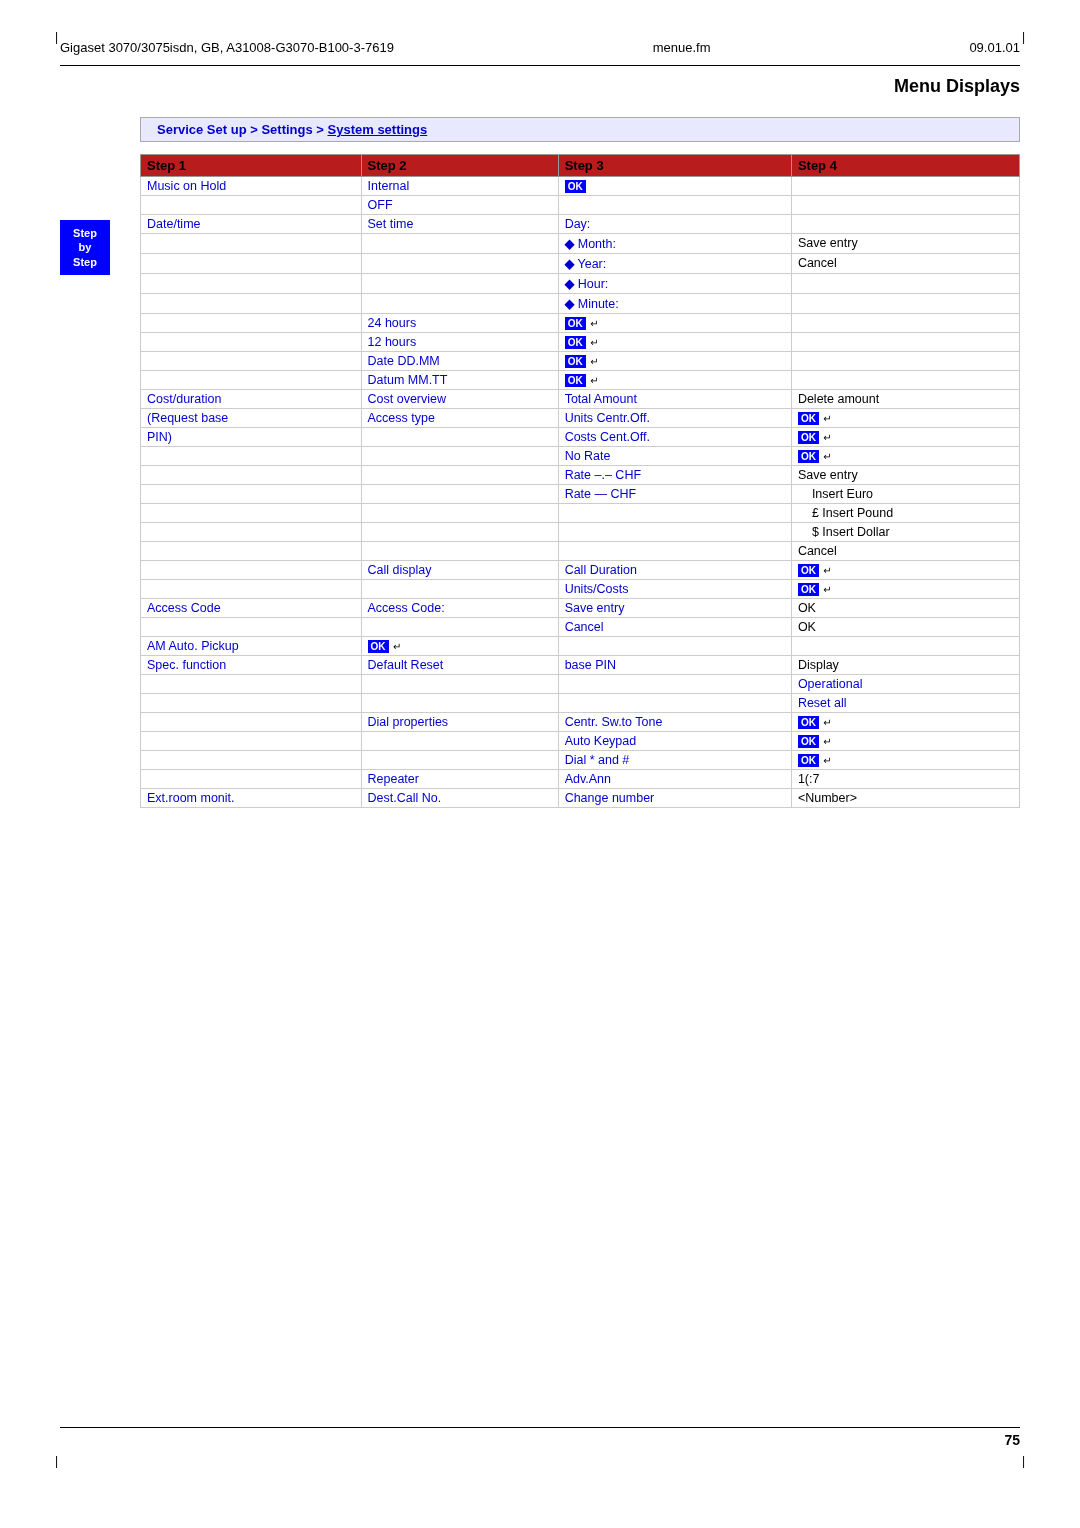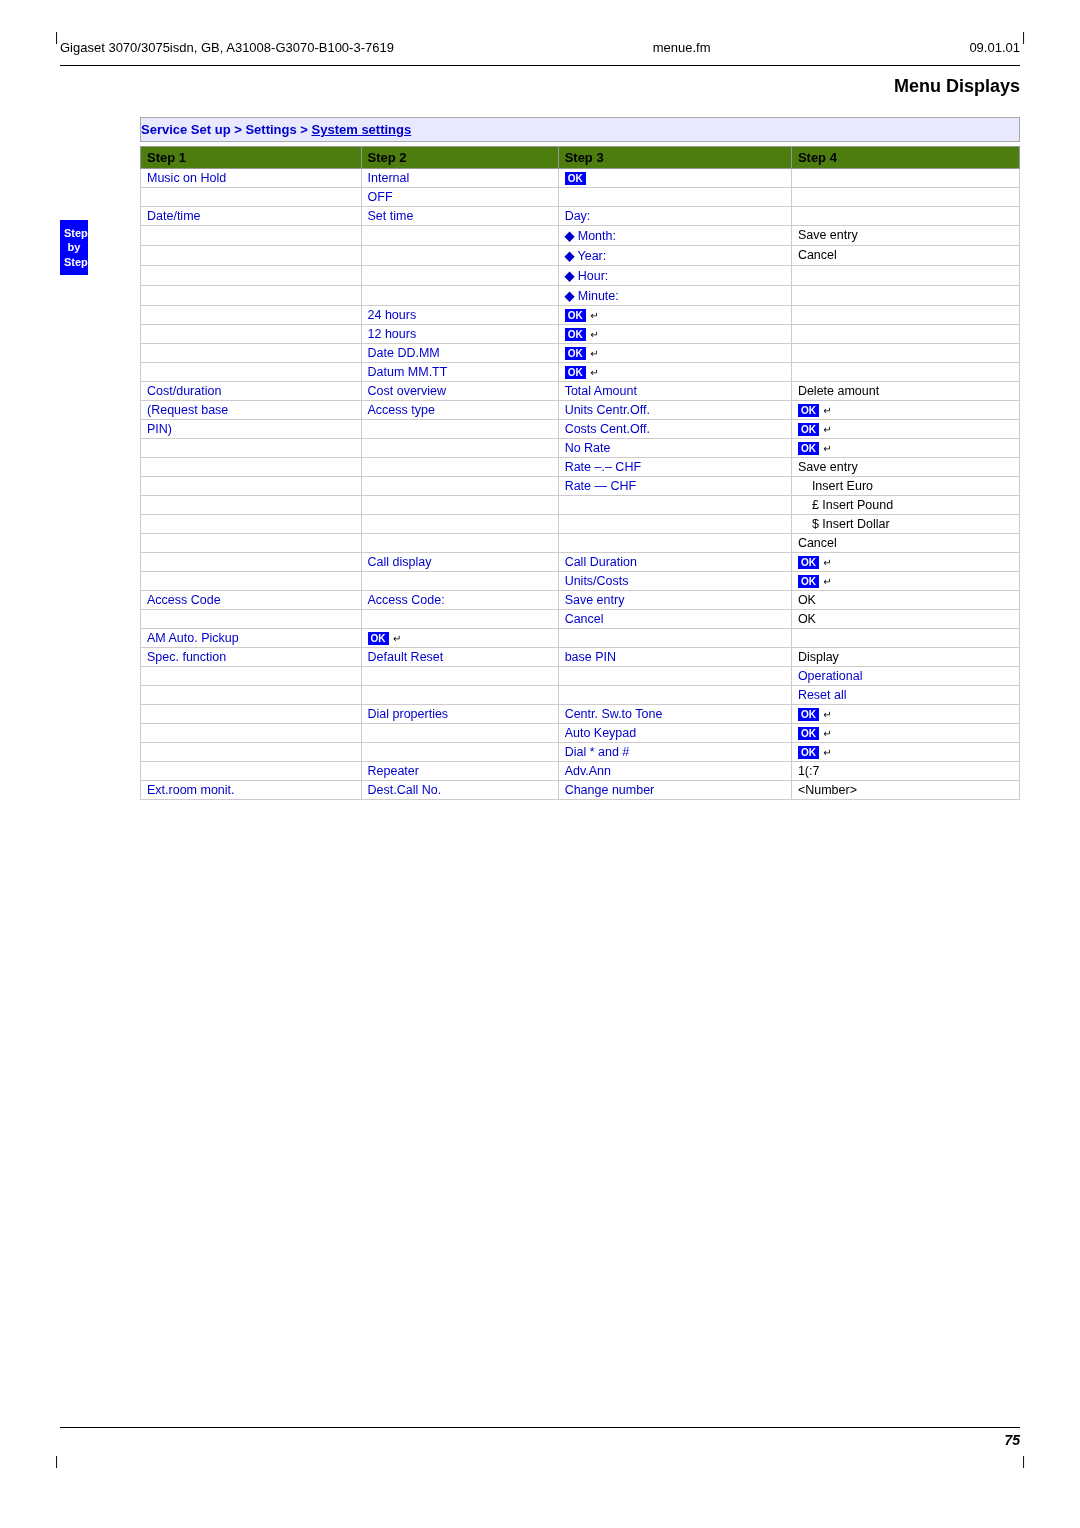--- a/index.html
+++ b/index.html
@@ -46,56 +46,56 @@
     }
 
     
     .step-label {
       background: #0000FF;
       color: #fff;
       font-size: 11px;
       font-weight: bold;
       text-align: center;
       padding: 6px 4px;
-      width: 28px;
+      width: 50px;
       position: absolute;
       left: 60px;
       top: 220px;
       line-height: 1.3;
     }
 
     
     .main-content {
       margin-left: 80px;
     }
 
     
     .service-header {
       background: #e8e8ff;
       border: 1px solid #aaa;
-      padding: 4px 0;
+      padding: 4px 16px;
       font-size: 13px;
       color: #0000cc;
       font-weight: bold;
-      margin-bottom: 4px;
+      margin-bottom: 12px;
     }
     .service-header span.bold-underline {
       font-weight: bold;
       text-decoration: underline;
     }
 
     
     .menu-table {
       width: 100%;
       border-collapse: collapse;
       font-size: 12.5px;
     }
 
     .menu-table th {
-      background: #4d7c0f;
+      background: #b91c1c;
       border: 1px solid #999;
       padding: 3px 6px;
       font-weight: bold;
       font-size: 13px;
       text-align: left;
       color: #000;
     }
 
     .menu-table td {
       border: 1px solid #ccc;
@@ -134,21 +134,20 @@
       font-weight: bold;
     }
 
     
     .page-number {
       position: absolute;
       bottom: 80px;
       right: 60px;
       font-size: 14px;
       font-weight: bold;
-      font-style: italic;
     }
 
     
     .bottom-rule {
       border: none;
       border-top: 1px solid #000;
       position: absolute;
       bottom: 100px;
       left: 60px;
       right: 60px;

